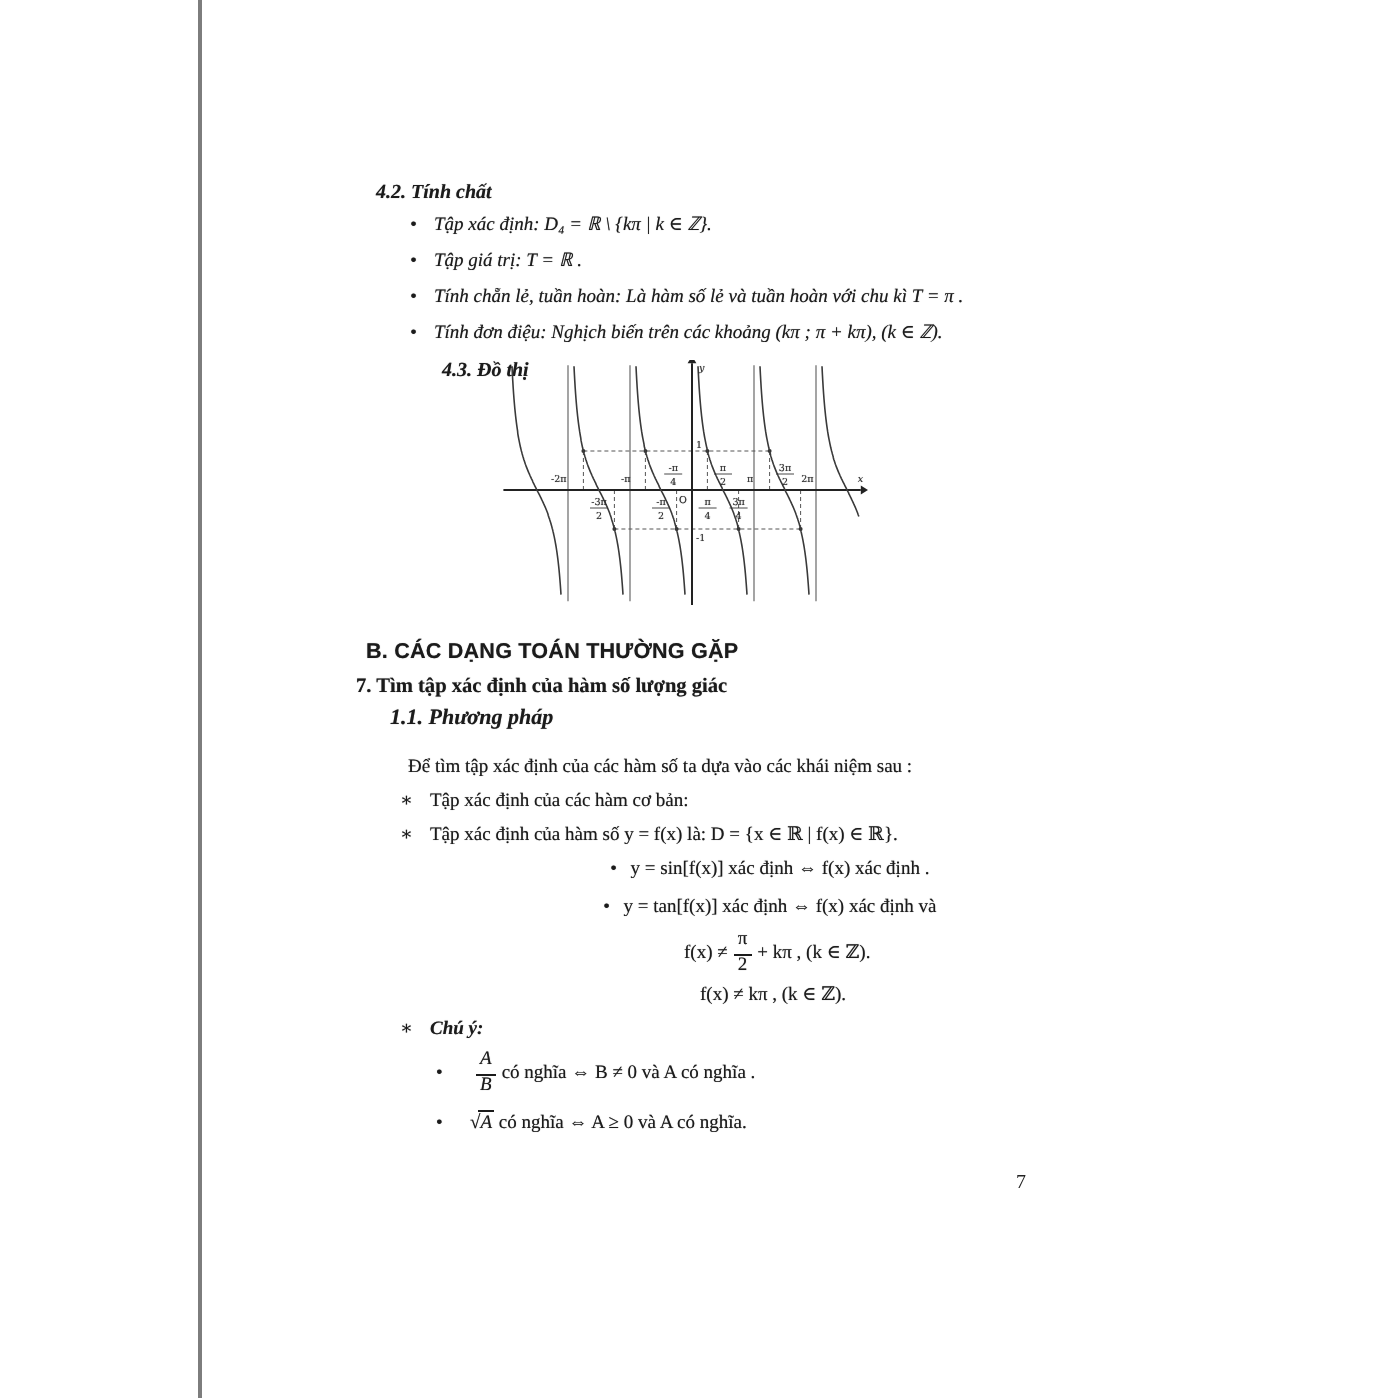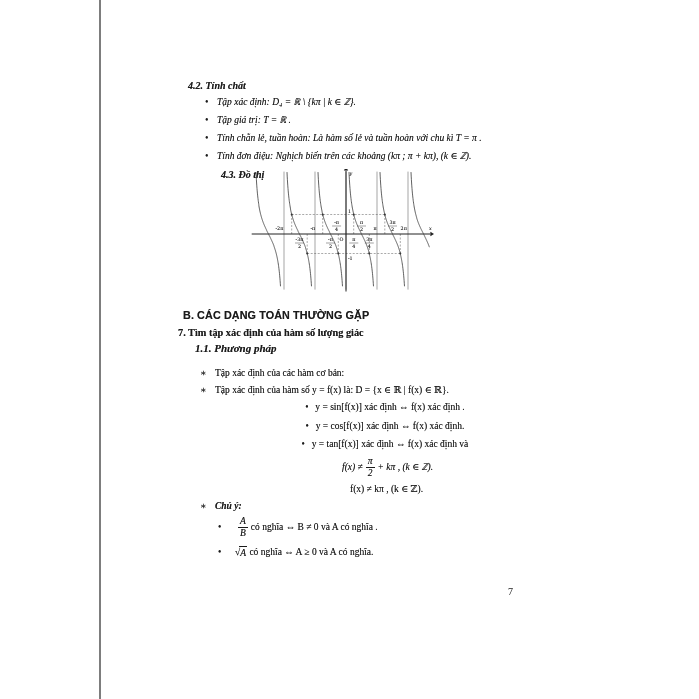--- a/index.html
+++ b/index.html
@@ -2,39 +2,39 @@
 <html><head>
 <meta charset="utf-8">
 <style>
   html,body{margin:0;padding:0;}
   body{
     width:699px;height:699px;overflow:hidden;background:#ffffff;
     font-family:"Liberation Serif","DejaVu Serif",serif;color:#1b1b1b;
     position:relative;
   }
   .scan-line{position:absolute;left:99px;top:0;width:1.5px;height:699px;background:#7d7d7d;}
-  .content{position:absolute;left:173px;top:79px;width:372px;font-size:9.5px;line-height:13px;
+  .content{position:absolute;left:173px;top:90px;width:372px;font-size:9.5px;line-height:13px;
     text-shadow:0 0 0.4px rgba(0,0,0,0.55);}
   .h-num{font-weight:bold;font-style:italic;font-size:10px;margin-left:15px;line-height:14px;}
   ul.dots{list-style:none;margin:3px 0 0 0;padding:0;font-style:italic;}
   ul.dots li{margin:0 0 5.5px 32px;line-height:12.5px;}
   .marker{display:inline-block;width:12px;}
   .h43{margin-top:3px;margin-left:48px;}
   .graph-wrap{margin:-13px 0 0 76px;width:190px;height:126px;}
   .hB{font-family:"Liberation Sans","DejaVu Sans",sans-serif;font-weight:bold;font-size:10.8px;
       margin:13px 0 0 10px;line-height:14px;letter-spacing:0.1px;}
   .h1n{font-weight:bold;font-size:10.3px;margin:4px 0 0 5px;line-height:14px;}
   .h11{font-weight:bold;font-style:italic;font-size:11px;margin:2px 0 12px 22px;line-height:13px;}
   .intro{margin:2px 0 0 31px;}
   .star-line{margin:4px 0 0 27px;}
   .star-line .marker{width:15px;}
   ul.subdots{list-style:none;margin:4px 0 0 0;padding:0;}
   ul.subdots li{margin:0 0 6px 45px;line-height:12.5px;text-align:center;}
   ul.subdots .marker{width:17px;}
-  .cond{margin:2px 0 4px 169px;display:flex;align-items:center;height:22px;font-style:italic;}
+  .cond{margin:2px 0 4px 169px;display:flex;align-items:center;height:22px;}
   .cond2{margin:3px 0 2px 177px;line-height:13px;}
   .frac{display:inline-block;text-align:center;vertical-align:middle;margin:0 3px;line-height:1;}
   .frac .num{display:block;padding:0 2px 1px 2px;border-bottom:0.8px solid #1b1b1b;}
   .frac .den{display:block;padding:1px 2px 0 2px;}
   .note-item{margin:4px 0 0 45px;display:flex;align-items:center;min-height:20px;}
   .note-item .marker{width:17px;flex:none;}
   .sqrt-sign{letter-spacing:-1px;}
   .sqrt-arg{border-top:0.8px solid #1b1b1b;font-style:italic;padding:0 1px;}
   .page-num{position:absolute;left:508px;top:586px;font-size:10px;color:#222;}
   .glab{font-family:"DejaVu Serif",serif;font-size:4.8px;fill:#333;}
@@ -123,31 +123,31 @@
         <text class="glab" x="100.5" y="5.5" font-style="italic">y</text>
         <text class="glab" x="179.9" y="61" font-style="italic">x</text>
         <text class="glab" x="90.5" y="71.5">O</text>
       </svg>
   </div>
 
   <div class="hB">B. CÁC DẠNG TOÁN THƯỜNG GẶP</div>
   <div class="h1n">7. Tìm tập xác định của hàm số lượng giác</div>
   <div class="h11">1.1. Phương pháp</div>
 
+  <div class="intro">Để tìm tập xác định của các hàm số ta dựa vào các khái niệm sau :</div>
 
   <div class="star-line">
     <span class="marker">∗</span><span>Tập xác định của các hàm cơ bản:</span>
   </div>
   <div class="star-line">
     <span class="marker">∗</span><span>Tập xác định của hàm số y = f(x) là: D = {x ∈ ℝ | f(x) ∈ ℝ}.</span>
   </div>
 
   <ul class="subdots">
     <li><span class="marker">•</span><span>y = sin[f(x)] xác định ⇔ f(x) xác định .</span></li>
-    <li><span class="marker">•</span><span>y = cos[f(x)] xác định ⇔ f(x) xác định.</span></li>
     <li><span class="marker">•</span><span>y = tan[f(x)] xác định ⇔ f(x) xác định và</span></li>
   </ul>
 
   <div class="cond">
     <span>f(x) ≠</span>
     <span class="frac">
       <span class="num">π</span>
       <span class="den">2</span>
     </span>
     <span>+ kπ , (k ∈ ℤ).</span>

